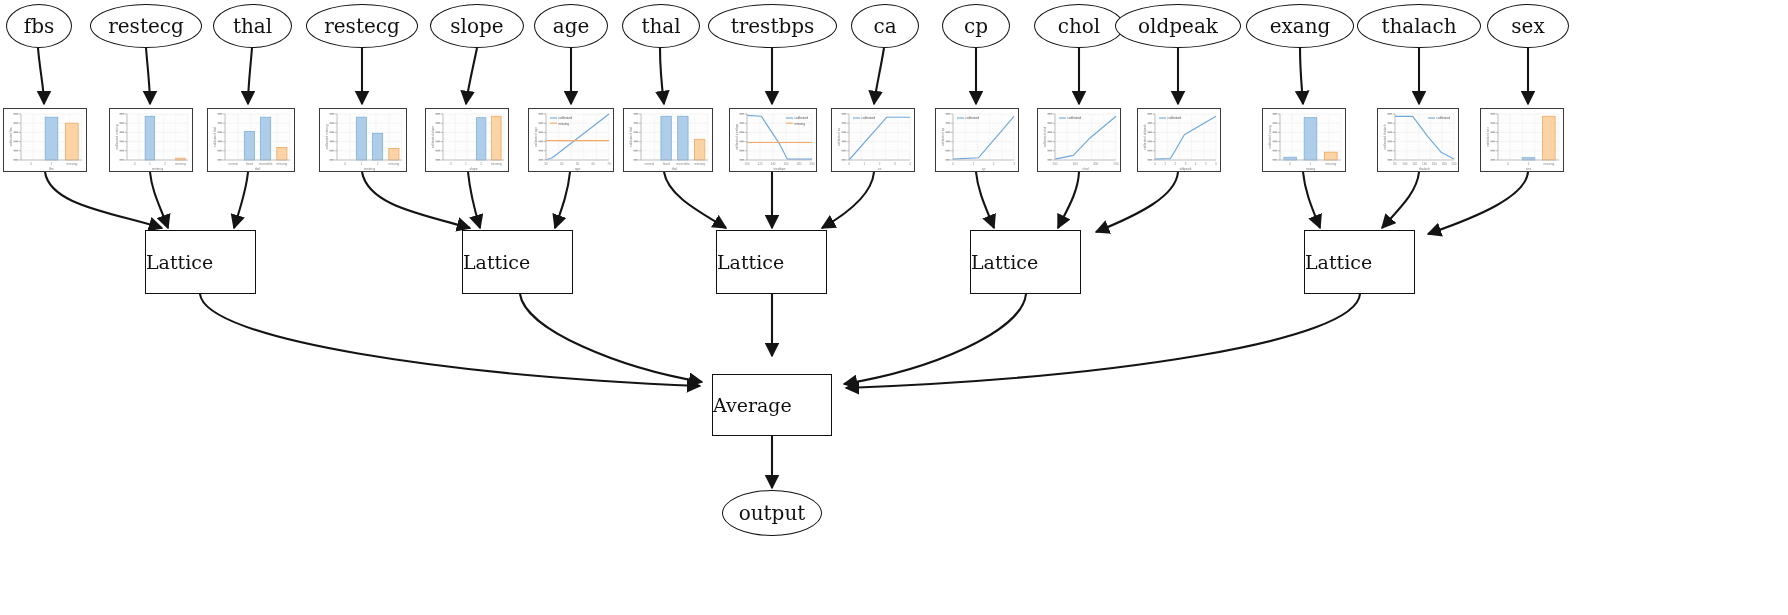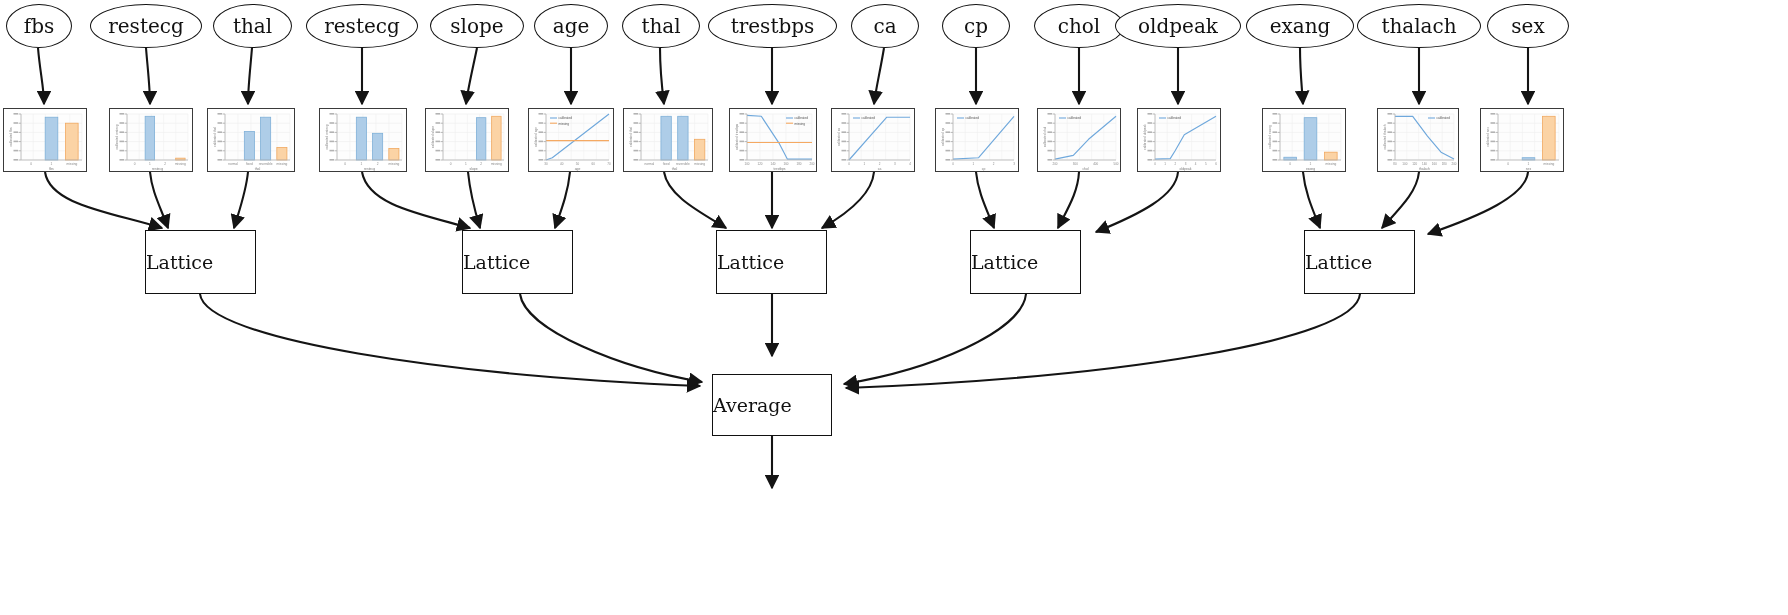--- a/index.html
+++ b/index.html
@@ -750,13 +750,16 @@
       <span>Lattice</span>
     </div>
   <div class="node-box" style="left:1304px;top:230px;width:111px;height:64px;">
       <span>Lattice</span>
     </div>
 
   <div class="node-box" style="left:712px;top:358px;width:120px;height:62px;margin-top:16px;">
       <span>Average</span>
     </div>
 
+  <div class="node-ellipse" style="left:722px;top:490px;width:100px;height:46px;">
+      <span>output</span>
+    </div>
 </div>
 
 </body></html>

